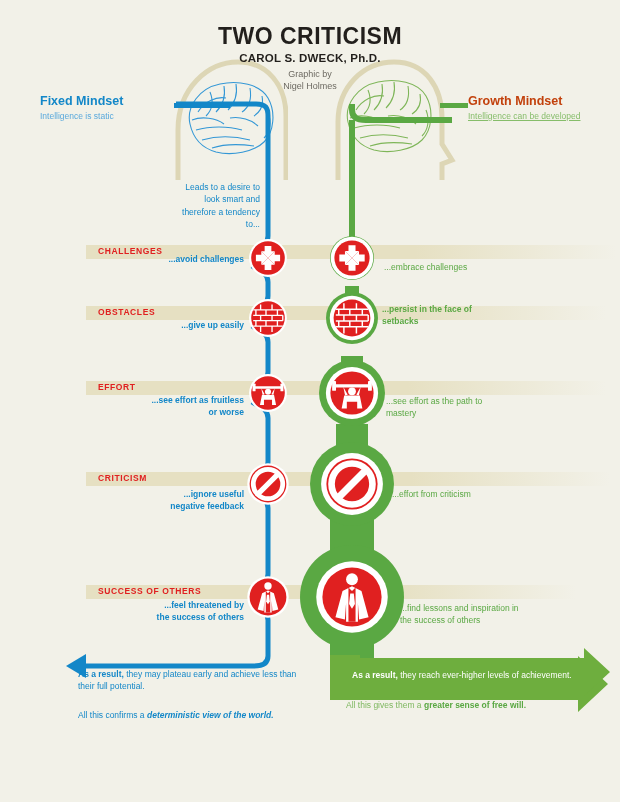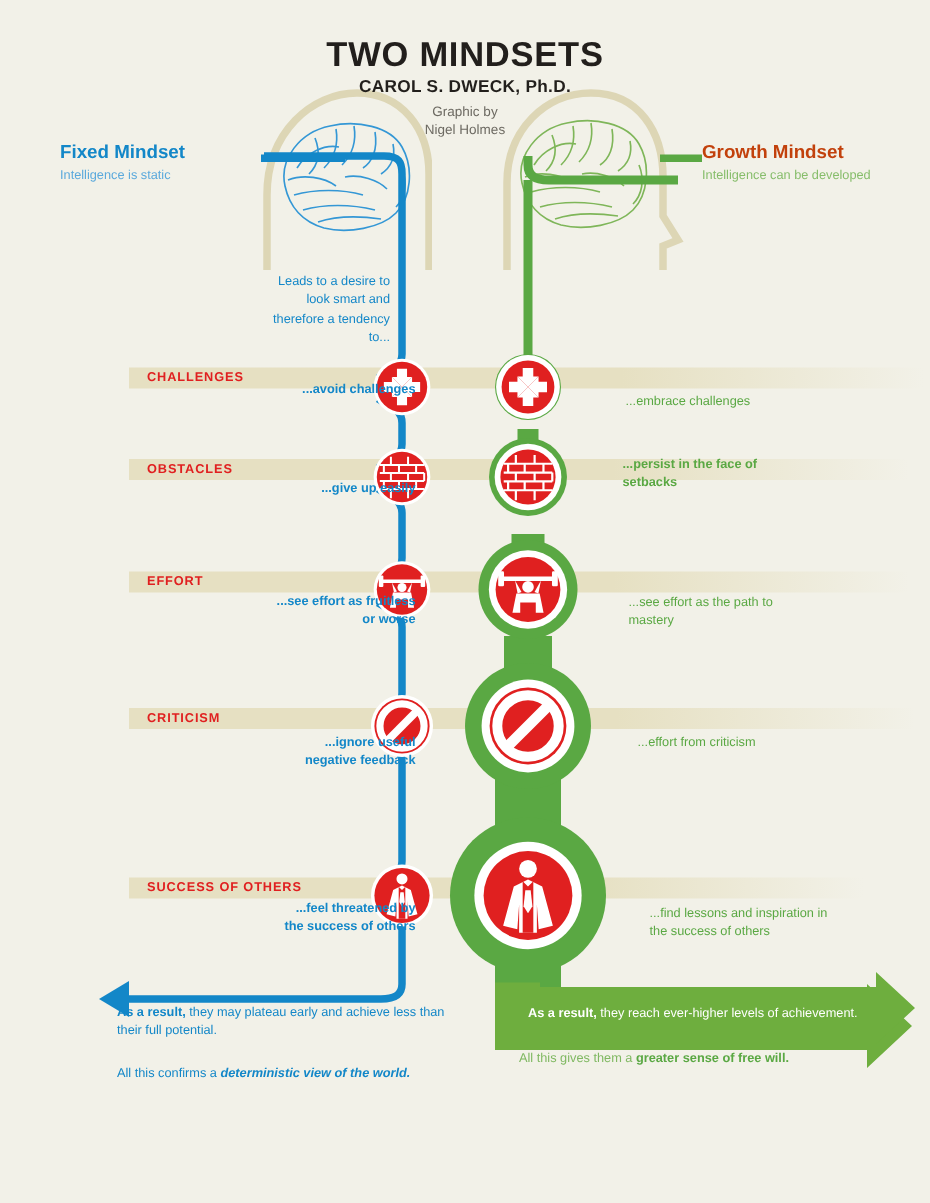--- a/index.html
+++ b/index.html
@@ -70,21 +70,21 @@
     line-height: 1.1;
   }
   .mindset-sub {
     font-size: 8.5px;
     line-height: 1.2;
     margin-top: 2px;
   }
   #fixed-label .mindset-title { color: #1387c8; }
   #fixed-label .mindset-sub { color: #5aa9dc; }
   #growth-label .mindset-title { color: #c2410c; }
-  #growth-label .mindset-sub { color: #86bd6a; }
+  #growth-label .mindset-sub { color: #86bd6a; text-decoration: underline; }
 
   
   #fixed-label-dash {
     position: absolute;
     left: 174px;
     top: 103px;
     width: 56px;
     height: 5px;
     background: #1387c8;
     z-index: 44;
@@ -162,21 +162,20 @@
     position: absolute;
     z-index: 25;
   }
 
   
   .cap {
     position: absolute;
     font-size: 8.5px;
     line-height: 1.4;
     z-index: 30;
-    margin-left: 33px;
   }
   .cap-left {
     text-align: right;
     color: #1387c8;
     font-weight: bold;
   }
   .cap-right {
     text-align: left;
     color: #5aa843;
   }
@@ -225,21 +224,21 @@
     z-index: 40;
   }
   #concl-right-sub b { font-weight: bold; color: #5aa843; }
 </style>
 </head>
 <body>
 
 <div id="page">
 
   <div id="title-block">
-    <div id="main-title">TWO MINDSETS</div>
+    <div id="main-title">TWO CRITICISM</div>
     <div id="sub-title">CAROL S. DWECK, Ph.D.</div>
     <div id="credit">
       <div>Graphic by</div>
       <div>Nigel Holmes</div>
     </div>
   </div>
 
   <svg class="head-svg" id="head-left" width="120" height="130" viewBox="0 0 120 130">
     <path d="M10 128 L10 78 C10 36 40 10 70 10 C100 10 118 34 118 64 L118 128" fill="none" stroke="#ddd6b5" stroke-width="5"></path>
     <g stroke="#2a93d5" stroke-width="1.1" fill="none" opacity="0.95">

